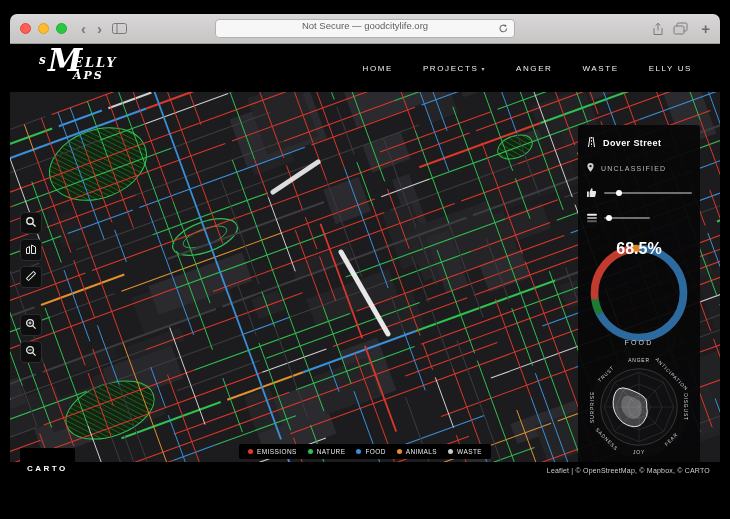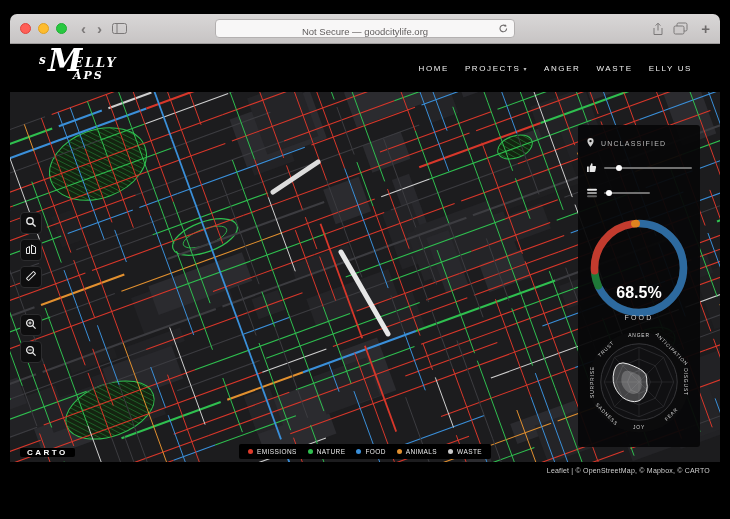--- a/index.html
+++ b/index.html
@@ -13,35 +13,35 @@
   .lights{display:flex;gap:7px;margin-right:4px}
   .light{width:11px;height:11px;border-radius:50%;cursor:pointer}
   .l-red{background:#ff5f57;border:1px solid #e0443e}
   .l-yellow{background:#febc2e;border:1px solid #dea123}
   .l-green{background:#28c840;border:1px solid #1faf34}
   .navarrow{color:#7b7878;font-size:15px;line-height:1;font-weight:bold;cursor:pointer;padding:0 1px}
   .tb-btn{display:flex;align-items:center;cursor:pointer}
   .spacer{flex:1}
   .addressbar{position:absolute;left:50%;top:5px;transform:translateX(-50%);
     width:300px;height:19px;background:#f8f7f7;border:1px solid #b3b0b0;border-radius:4px;
-    display:flex;align-items:flex-end;justify-content:center;cursor:text}
+    display:flex;align-items:flex-start;justify-content:center;cursor:text}
   .addr-text{font-size:9.5px;color:#605d5d}
   .refresh{position:absolute;right:5px;top:3px}
   .plus{color:#6e6b6b;font-size:15px;font-weight:bold;cursor:pointer;margin-left:4px}
   
   .page{position:relative;height:467px;background:#000}
   .site-header{position:relative;height:48px;display:flex;align-items:center;
     justify-content:space-between;padding:0 28px;background:#000}
   .logo{position:relative;width:100px;height:38px;color:#fff;cursor:pointer;
     font-family:"DejaVu Serif",serif;font-style:italic;font-weight:bold}
   .logo-s{position:absolute;left:1px;top:4px;font-size:12px}
   .logo-m{position:absolute;left:10px;top:-7px;font-size:31px}
   .logo-elly{position:absolute;left:35px;top:6px;font-size:13px;letter-spacing:2px}
   .logo-aps{position:absolute;left:35px;top:20px;font-size:11px;letter-spacing:2px}
-  .nav{display:flex;gap:16px;align-items:center}
+  .nav{display:flex;gap:30px;align-items:center}
   .nav-item{color:#f0f0f0;font-size:8px;letter-spacing:1.6px;cursor:pointer;white-space:nowrap}
   .caret{font-size:6px;margin-left:3px;color:#bbb}
   
   .map{position:absolute;left:0;top:48px;width:710px;height:370px;background:#1b1b1d;
     overflow:hidden;cursor:grab}
   #map-svg{position:absolute;left:0;top:0;width:710px;height:370px}
   .controls{position:absolute;left:10px;top:120px;display:flex;flex-direction:column;gap:5px}
   .ctrl{width:22px;height:22px;background:#0e0e0f;border:1px solid #2c2c2e;border-radius:4px;
     display:flex;align-items:center;justify-content:center;cursor:pointer}
   .ctrl-gap{height:16px}
@@ -50,31 +50,31 @@
     border-radius:3px;padding:9px 8px 12px;display:flex;flex-direction:column}
   .prow{display:flex;align-items:center;gap:6px;margin-bottom:7px}
   .street-name{font-size:9px;color:#fff;font-weight:bold;letter-spacing:.4px}
   .street-type{font-size:7px;color:#b9b9b9;letter-spacing:1.2px}
   .slider{position:relative;flex:1;height:2px;background:#707070;border-radius:1px;cursor:pointer}
   .knob{position:absolute;top:-2px;width:6px;height:6px;background:#fff;border-radius:50%}
   .slider.short{max-width:46px}
   .donut-wrap{position:relative;width:106px;height:106px;margin:6px auto 4px}
   #donut{width:106px;height:106px;display:block}
   .donut-center{position:absolute;inset:0;display:flex;flex-direction:column;
-    align-items:center;justify-content:flex-end;gap:12px;pointer-events:none}
+    align-items:center;justify-content:space-between;gap:12px;pointer-events:none}
   .pct{font-size:16px;font-weight:bold;color:#fff}
   .cat{font-size:7px;letter-spacing:2.2px;color:#cfcfcf}
   #radar{width:106px;height:106px;display:block;margin:4px auto 0;overflow:visible}
   
   .legend{position:absolute;left:50%;bottom:3px;transform:translateX(-50%);background:#000;
     border-radius:2px;padding:4px 9px;display:flex;gap:11px;align-items:center;white-space:nowrap}
   .legend-item{display:flex;align-items:center;gap:4px;font-size:6.5px;color:#e9e9e9;letter-spacing:.4px}
   .legend-dot{width:5px;height:5px;border-radius:50%}
   .carto{position:absolute;left:10px;top:404px;z-index:6;background:#000;color:#fff;
-    font-size:8px;font-weight:bold;letter-spacing:2.5px;padding:0 7px;border-radius:2px;cursor:pointer}
+    font-size:8px;font-weight:bold;letter-spacing:2.5px;padding:16px 7px;border-radius:2px;cursor:pointer}
   .footer{position:absolute;left:0;top:418px;width:710px;height:49px;background:#000}
   .attribution{position:absolute;right:10px;top:5px;font-size:7px;color:#cfcfcf;letter-spacing:.2px}
 </style>
 </head>
 <body>
 
 <div class="window">
 
   <div class="titlebar">
     <div class="lights">
@@ -991,20 +991,28 @@
           <span><svg width="12" height="12">
                 <circle cx="5" cy="5" r="3.4" fill="none" stroke="#e8e8e8" stroke-width="1.3"></circle>
                 <line x1="7.6" y1="7.6" x2="10.6" y2="10.6" stroke="#e8e8e8" stroke-width="1.3"></line>
                 <line x1="3.4" y1="5" x2="6.6" y2="5" stroke="#e8e8e8"></line>
               </svg></span>
         </div>
       </div>
 
       <aside class="panel">
         <div class="prow">
+          <span><svg width="11" height="12">
+                <path d="M2.5 11 4 1" stroke="#fff" fill="none"></path>
+                <path d="M8.5 11 7 1" stroke="#fff" fill="none"></path>
+                <path d="M5.5 1v10" stroke="#fff" stroke-dasharray="1.6 1.6" fill="none"></path>
+              </svg></span>
+          <span class="street-name">Dover Street</span>
+        </div>
+        <div class="prow">
           <span><svg width="9" height="11">
                 <path d="M4.5 1A3.1 3.1 0 0 0 1.4 4.1C1.4 6.4 4.5 10 4.5 10s3.1-3.6 3.1-5.9A3.1 3.1 0 0 0 4.5 1z" fill="#cfcfcf"></path>
                 <circle cx="4.5" cy="4.1" r="1.2" fill="#0a0a0a"></circle>
               </svg></span>
           <span class="street-type">UNCLASSIFIED</span>
         </div>
         <div class="prow">
           <span><svg width="12" height="11">
                 <path d="M1 4.5h1.8V10H1zM3.6 10V5l1.7-3.4c.3-.6 1.2-.4 1.2.3V4h2.6c.7 0 1.2.6 1 1.3l-.8 3.7c-.1.6-.6 1-1.2 1z" fill="#e8e8e8"></path>
               </svg></span>

